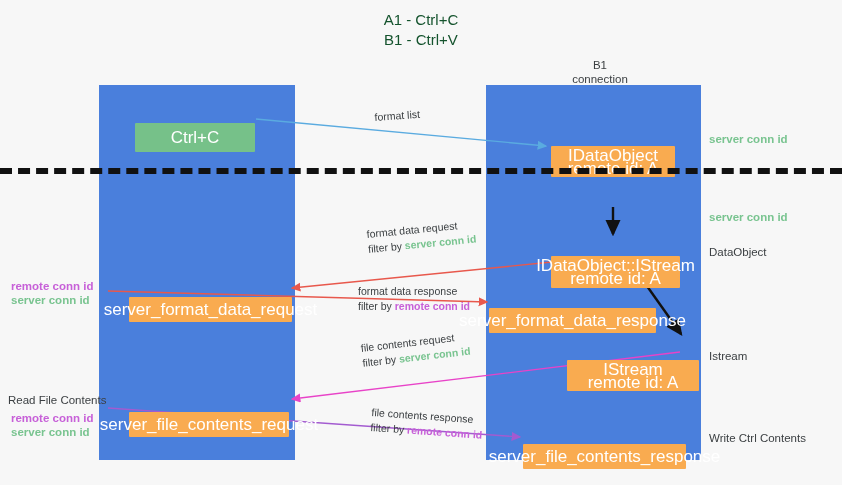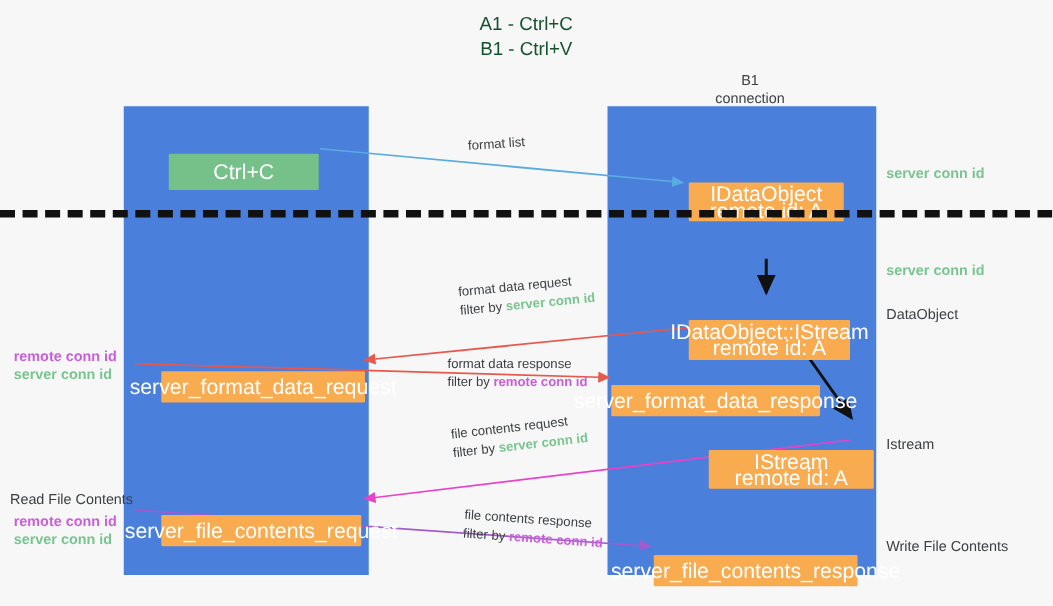--- a/index.html
+++ b/index.html
@@ -191,21 +191,21 @@
   <div class="edge-label" style="left:360px; top:341px; transform: rotate(-6.5deg);"><span>file contents request</span>
 <span><span>filter by </span><span class="conn-green">server conn id</span></span></div>
 
   <div class="edge-label" style="left:372px; top:405px; transform: rotate(4deg);"><span>file contents response</span>
 <span><span>filter by </span><span class="conn-purple">remote conn id</span></span></div>
 
   <div class="side-label conn-green" style="left:709px; top:132px;">server conn id</div>
   <div class="side-label conn-green" style="left:709px; top:210px;">server conn id</div>
   <div class="side-label" style="left:709px; top:245px;">DataObject</div>
   <div class="side-label" style="left:709px; top:349px;">Istream</div>
-  <div class="side-label" style="left:709px; top:431px;">Write File Contents</div>
+  <div class="side-label" style="left:709px; top:431px;">Write Ctrl Contents</div>
 
   <div class="side-label" style="left:11px; top:279px;"><span class="conn-purple">remote conn id</span>
 <span class="conn-green">server conn id</span></div>
 
   <div class="side-label" style="left:8px; top:393px;">Read File Contents</div>
 
   <div class="side-label" style="left:11px; top:411px;"><span class="conn-purple">remote conn id</span>
 <span class="conn-green">server conn id</span></div>
 
 </div>

